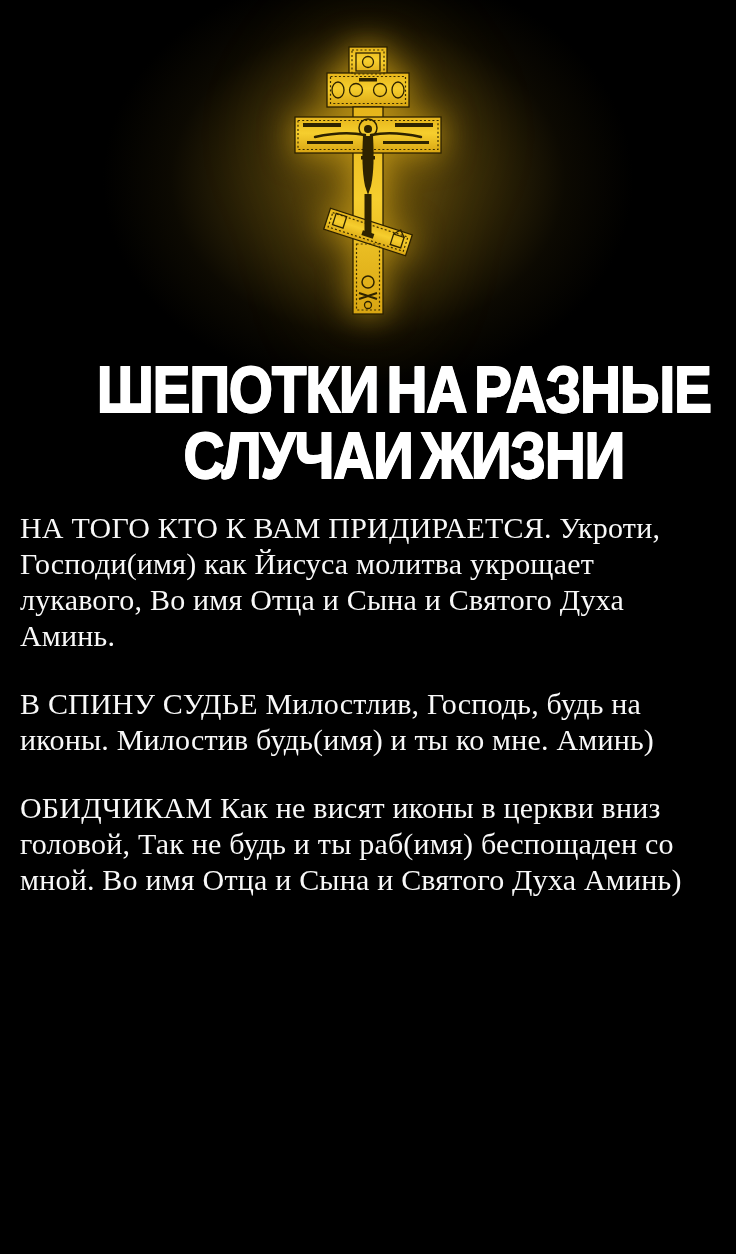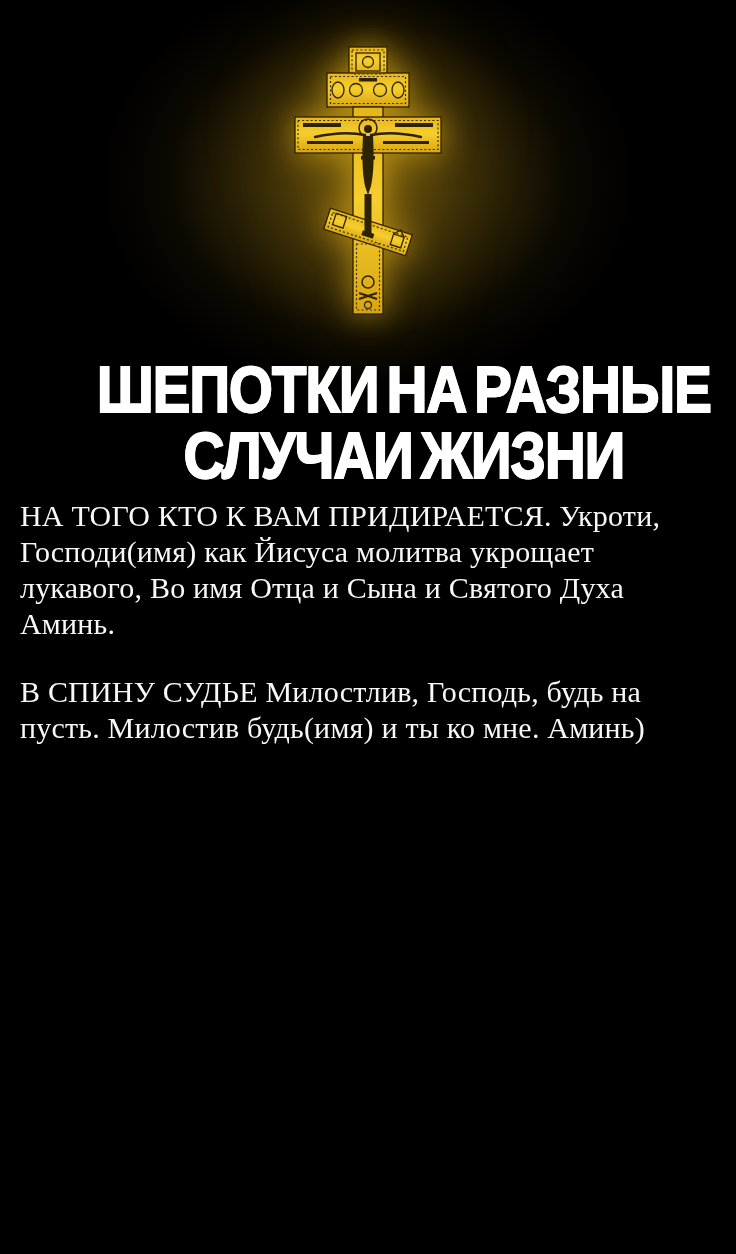--- a/index.html
+++ b/index.html
@@ -54,21 +54,21 @@
     text-shadow: 0.6px 0 0 #fff, -0.6px 0 0 #fff, 0 0.6px 0 #fff;
     white-space: nowrap;
   }
   .content {
     position: absolute;
     top: 498px;
     left: 20px;
     right: 16px;
   }
   .content p {
-    margin: 0 0 32px 0;
+    margin: 12px 0 32px 0;
     color: #f8f8f8;
     font-family: "Liberation Serif", serif;
     font-size: 30px;
     line-height: 36px;
     letter-spacing: 0.2px;
   }
 </style>
 </head>
 <body>
 
@@ -142,16 +142,17 @@
     </svg>
   </div>
 
   <h1 class="title">
     <span class="title-line">ШЕПОТКИ НА РАЗНЫЕ</span>
     <span class="title-line">СЛУЧАИ ЖИЗНИ</span>
   </h1>
 
   <div class="content">
     <p>НА ТОГО КТО К ВАМ ПРИДИРАЕТСЯ. Укроти, Господи(имя) как Йисуса молитва укрощает лукавого, Во имя Отца и Сына и Святого Духа Аминь.</p>
-    <p>В СПИНУ СУДЬЕ Милостлив, Господь, будь на пусть. Милостив будь(имя) и ты ко мне. Аминь)</p>
+    <p>В СПИНУ СУДЬЕ Милостлив, Господь, будь на иконы. Милостив будь(имя) и ты ко мне. Аминь)</p>
+    <p>ОБИДЧИКАМ Как не висят иконы в церкви вниз головой, Так не будь и ты раб(имя) беспощаден со мной. Во имя Отца и Сына и Святого Духа Аминь)</p>
   </div>
 
 </div>
 
 </body></html>

